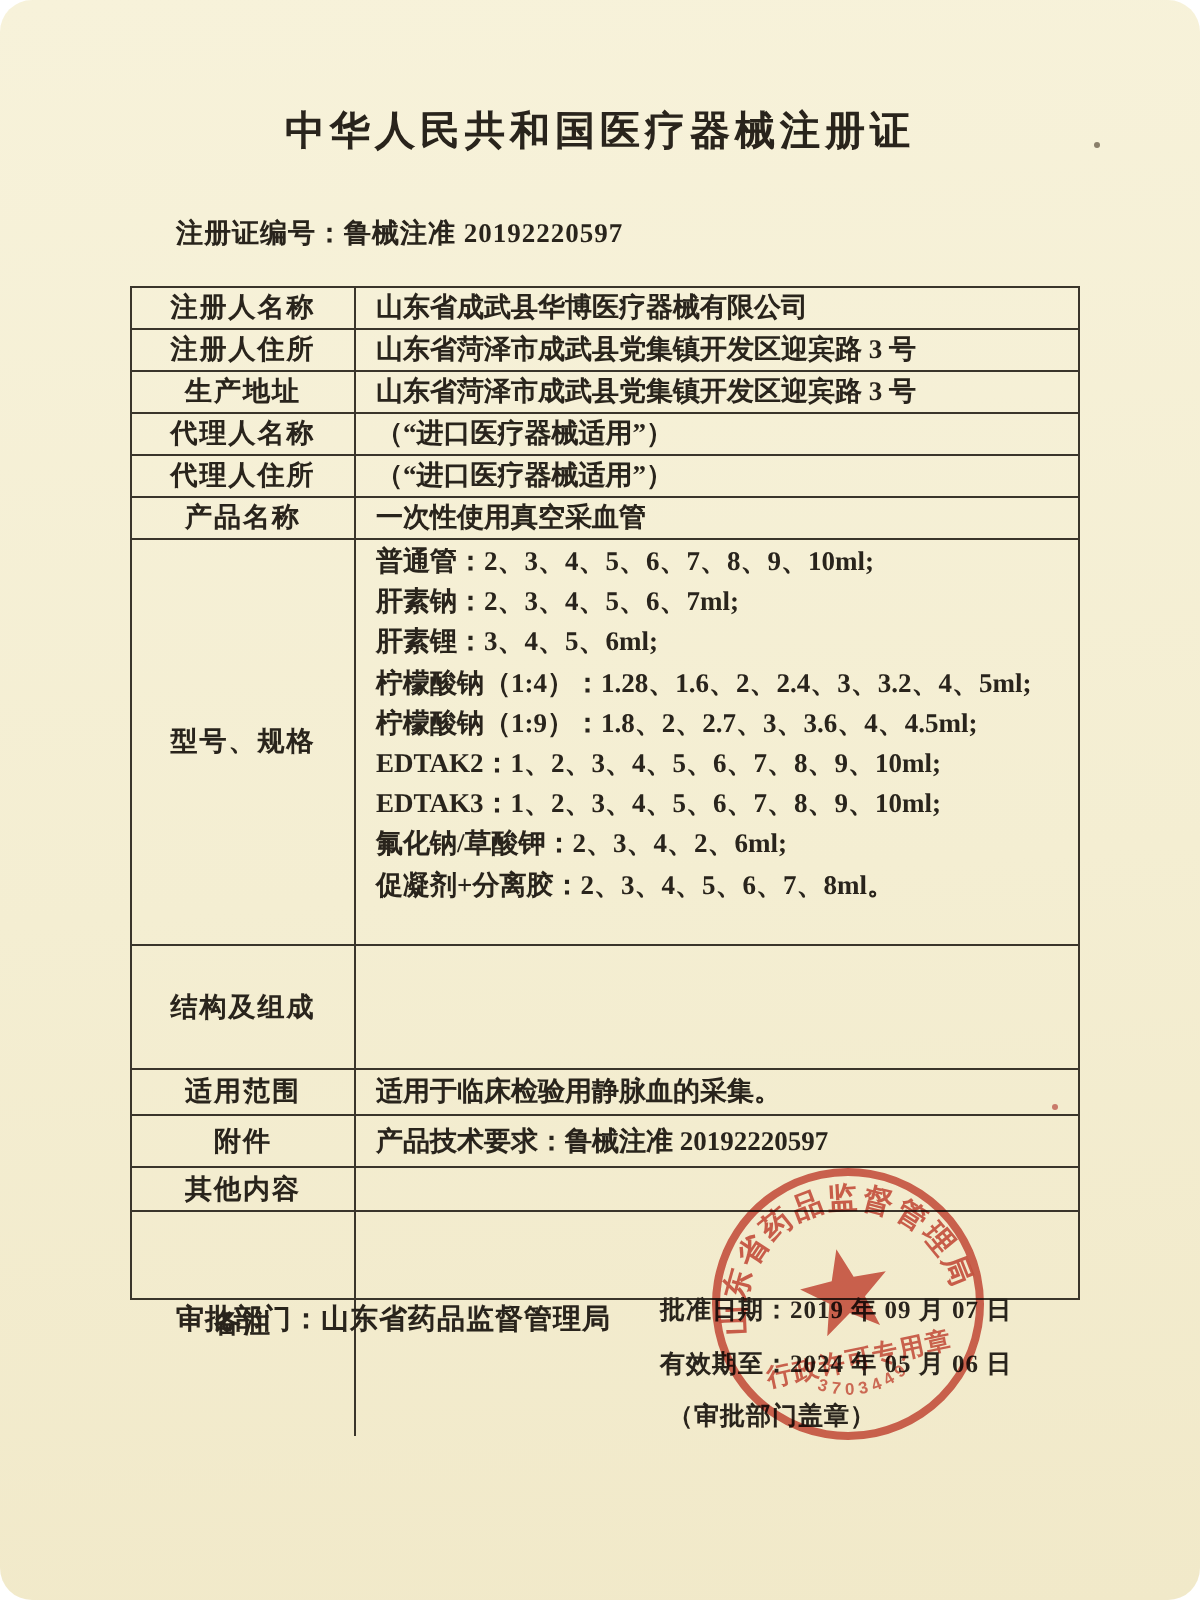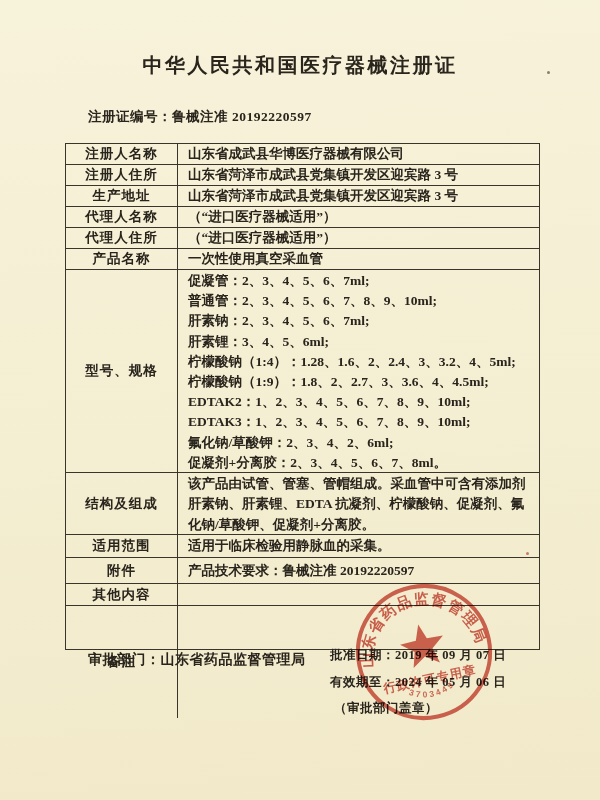--- a/index.html
+++ b/index.html
@@ -1,20 +1,21 @@
 <!DOCTYPE html>
 <html><head>
 <meta charset="utf-8">
 <style>
   html,body{margin:0;padding:0;}
   .page{
     position:relative;width:600px;height:800px;overflow:hidden;
     background:linear-gradient(176deg,#f7f2da 0%,#f4eed2 55%,#f1e9c9 100%);
     font-family:"Liberation Serif","DejaVu Serif",serif;
     color:#29241c;
+    border-radius:16px;
   }
   .title{
     position:absolute;top:52px;left:0;width:100%;text-align:center;
     font-size:20px;font-weight:700;letter-spacing:2.5px;
   }
   .certno{
     position:absolute;left:88px;top:108px;font-size:13.5px;font-weight:700;letter-spacing:.5px;
   }
   .cert-table{
     position:absolute;left:65px;top:143px;width:475px;
@@ -89,35 +90,33 @@
         <div class="tlabel">代理人住所</div>
         <div class="tvalue">（“进口医疗器械适用”）</div>
       </div>
       <div class="trow">
         <div class="tlabel">产品名称</div>
         <div class="tvalue">一次性使用真空采血管</div>
       </div>
       <div class="trow">
         <div class="tlabel">型号、规格</div>
         <div class="tvalue">
-          <div class="spec-line">促凝管：2、3、4、5、6、7ml;</div>
           <div class="spec-line">普通管：2、3、4、5、6、7、8、9、10ml;</div>
           <div class="spec-line">肝素钠：2、3、4、5、6、7ml;</div>
           <div class="spec-line">肝素锂：3、4、5、6ml;</div>
           <div class="spec-line">柠檬酸钠（1:4）：1.28、1.6、2、2.4、3、3.2、4、5ml;</div>
           <div class="spec-line">柠檬酸钠（1:9）：1.8、2、2.7、3、3.6、4、4.5ml;</div>
           <div class="spec-line">EDTAK2：1、2、3、4、5、6、7、8、9、10ml;</div>
           <div class="spec-line">EDTAK3：1、2、3、4、5、6、7、8、9、10ml;</div>
           <div class="spec-line">氟化钠/草酸钾：2、3、4、2、6ml;</div>
           <div class="spec-line">促凝剂+分离胶：2、3、4、5、6、7、8ml。</div>
         </div>
       </div>
       <div class="trow">
         <div class="tlabel">结构及组成</div>
-        <div class="tvalue">该产品由试管、管塞、管帽组成。采血管中可含有添加剂肝素钠、肝素锂、EDTA 抗凝剂、柠檬酸钠、促凝剂、氟化钠/草酸钾、促凝剂+分离胶。</div>
       </div>
       <div class="trow">
         <div class="tlabel">适用范围</div>
         <div class="tvalue">适用于临床检验用静脉血的采集。</div>
       </div>
       <div class="trow">
         <div class="tlabel">附件</div>
         <div class="tvalue">产品技术要求：鲁械注准 20192220597</div>
       </div>
       <div class="trow">

